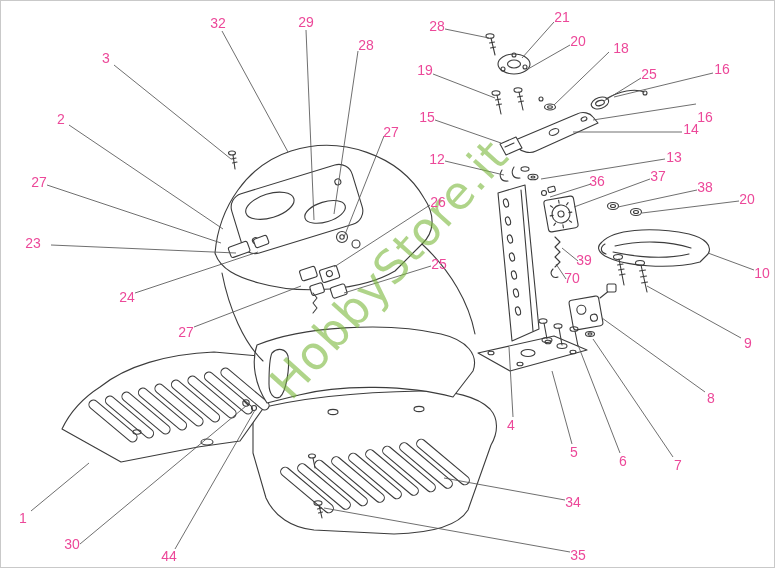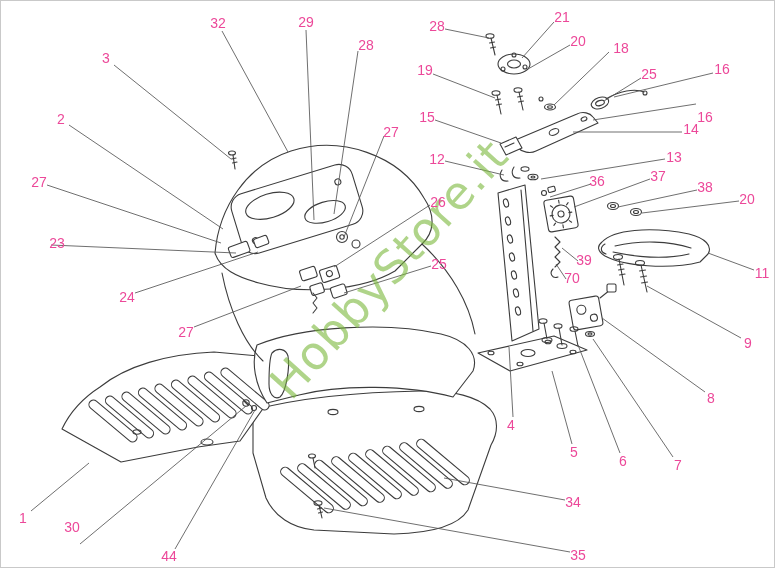--- a/index.html
+++ b/index.html
@@ -276,43 +276,43 @@
   <div>
     <span class="callout" style="left:22px;top:517px">1</span>
     <span class="callout" style="left:60px;top:118px">2</span>
     <span class="callout" style="left:105px;top:57px">3</span>
     <span class="callout" style="left:510px;top:424px">4</span>
     <span class="callout" style="left:573px;top:451px">5</span>
     <span class="callout" style="left:622px;top:460px">6</span>
     <span class="callout" style="left:677px;top:464px">7</span>
     <span class="callout" style="left:710px;top:397px">8</span>
     <span class="callout" style="left:747px;top:342px">9</span>
-    <span class="callout" style="left:761px;top:272px">11</span>
+    <span class="callout" style="left:761px;top:272px">10</span>
     <span class="callout" style="left:746px;top:198px">20</span>
     <span class="callout" style="left:436px;top:158px">12</span>
     <span class="callout" style="left:673px;top:156px">13</span>
     <span class="callout" style="left:690px;top:128px">14</span>
     <span class="callout" style="left:426px;top:116px">15</span>
     <span class="callout" style="left:704px;top:116px">16</span>
     <span class="callout" style="left:721px;top:68px">16</span>
     <span class="callout" style="left:620px;top:47px">18</span>
     <span class="callout" style="left:424px;top:69px">19</span>
     <span class="callout" style="left:577px;top:40px">20</span>
     <span class="callout" style="left:561px;top:16px">21</span>
     <span class="callout" style="left:436px;top:25px">28</span>
-    <span class="callout" style="left:56px;top:242px">23</span>
+    <span class="callout" style="left:32px;top:242px">23</span>
     <span class="callout" style="left:126px;top:296px">24</span>
     <span class="callout" style="left:648px;top:73px">25</span>
     <span class="callout" style="left:437px;top:201px">26</span>
     <span class="callout" style="left:390px;top:131px">27</span>
     <span class="callout" style="left:38px;top:181px">27</span>
     <span class="callout" style="left:185px;top:331px">27</span>
     <span class="callout" style="left:365px;top:44px">28</span>
     <span class="callout" style="left:305px;top:21px">29</span>
-    <span class="callout" style="left:71px;top:526px">30</span>
+    <span class="callout" style="left:71px;top:543px">30</span>
     <span class="callout" style="left:168px;top:555px">44</span>
     <span class="callout" style="left:217px;top:22px">32</span>
     <span class="callout" style="left:438px;top:263px">25</span>
     <span class="callout" style="left:572px;top:501px">34</span>
     <span class="callout" style="left:577px;top:554px">35</span>
     <span class="callout" style="left:596px;top:180px">36</span>
     <span class="callout" style="left:657px;top:175px">37</span>
     <span class="callout" style="left:704px;top:186px">38</span>
     <span class="callout" style="left:583px;top:259px">39</span>
     <span class="callout" style="left:571px;top:277px">70</span>

